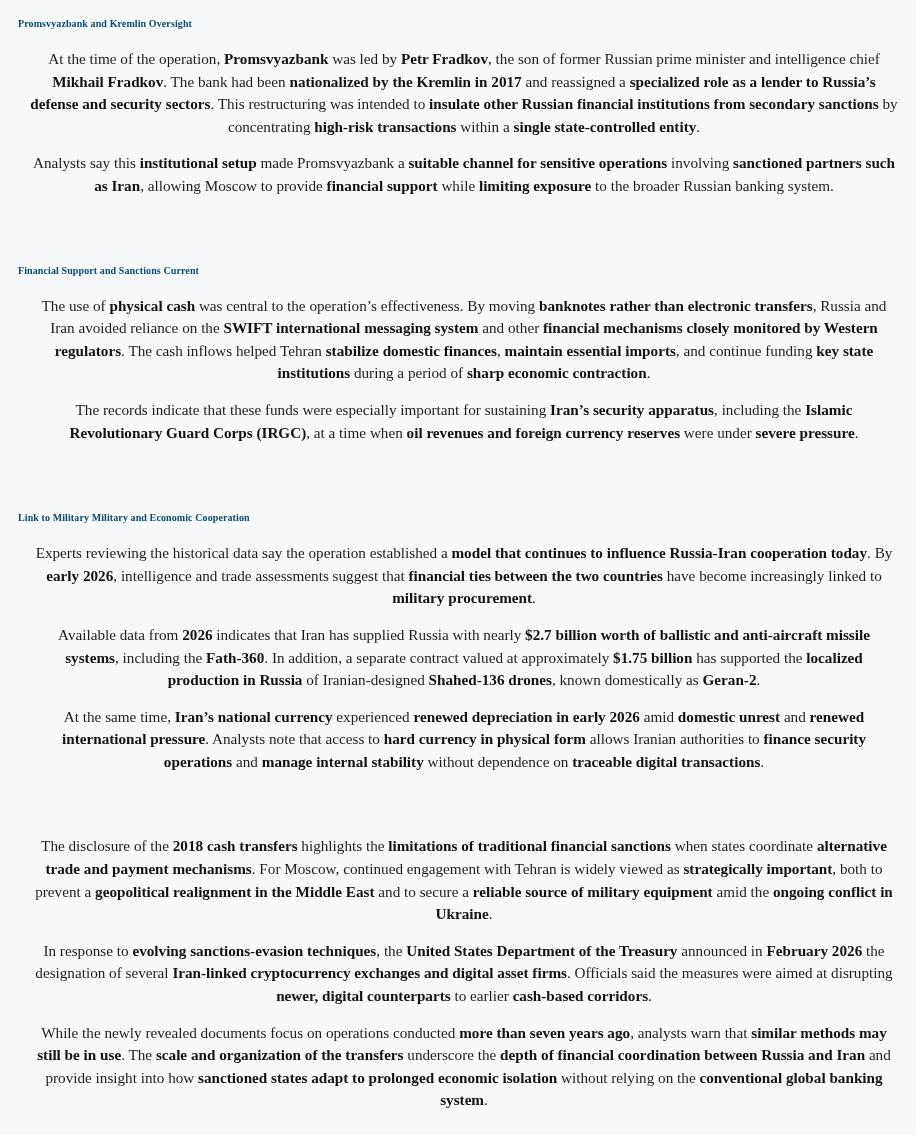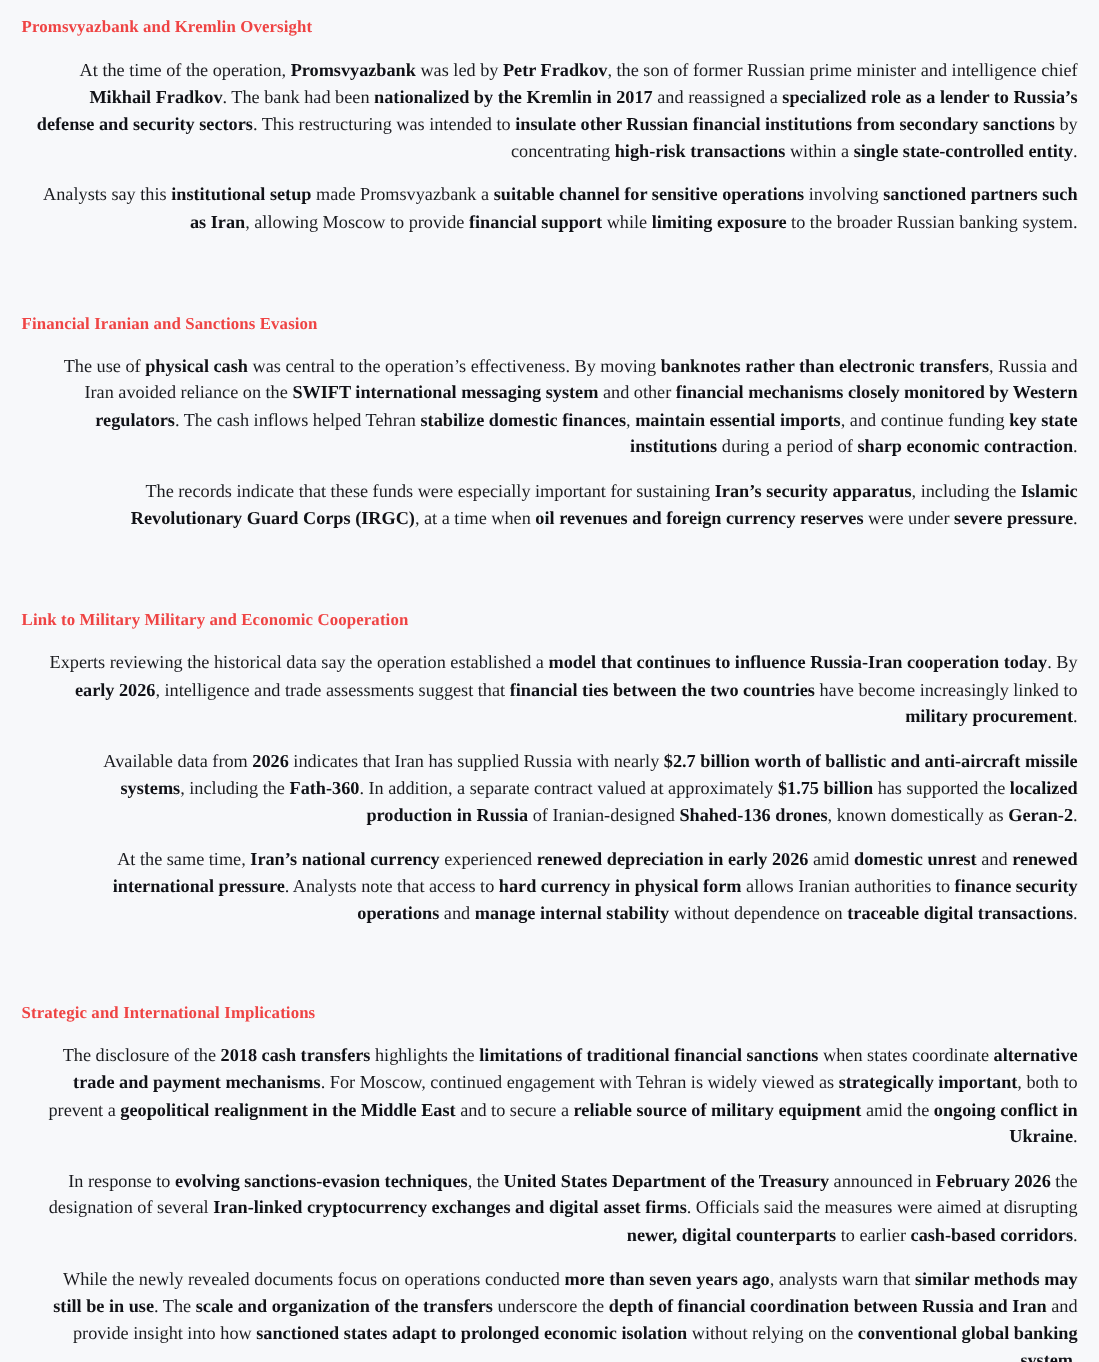--- a/index.html
+++ b/index.html
@@ -21,32 +21,32 @@
     background: #f7f8fa;
   }
   .section {
     margin: 0;
   }
   .section + .section {
     margin-top: 56px;
   }
   h2.section-heading {
     font-family: "Liberation Serif", "DejaVu Serif", serif;
-    font-size: 14px;
+    font-size: 10px;
     font-weight: bold;
     line-height: 20px;
     margin: 0 0 14px 0;
     letter-spacing: 0.1px;
-    color: #ef4444;
+    color: #0c4a6e;
   }
   p.para {
     font-size: 15.2px;
     line-height: 22.6px;
     margin: 0 0 14px 12px;
-    text-align: right;
+    text-align: center;
     color: #1b1c20;
   }
   p.para:last-child {
     margin-bottom: 0;
   }
   p.para b {
     font-weight: bold;
     color: #111217;
   }
   
@@ -58,30 +58,29 @@
 <body>
 
 <div class="page" data-name="document-page">
   <div id="sections-root" data-name="article-body">
       <section class="section" data-name="section-promsvyazbank-oversight">
         <h2 class="section-heading" data-name="section-heading">Promsvyazbank and Kremlin Oversight</h2>
         <p class="para" data-name="paragraph"><span data-name="body-text">At the time of the operation, </span><b data-name="emphasis-text">Promsvyazbank</b><span data-name="body-text"> was led by </span><b data-name="emphasis-text">Petr Fradkov</b><span data-name="body-text">, the son of former Russian prime minister and intelligence chief </span><b data-name="emphasis-text">Mikhail Fradkov</b><span data-name="body-text">. The bank had been </span><b data-name="emphasis-text">nationalized by the Kremlin in 2017</b><span data-name="body-text"> and reassigned a </span><b data-name="emphasis-text">specialized role as a lender to Russia’s defense and security sectors</b><span data-name="body-text">. This restructuring was intended to </span><b data-name="emphasis-text">insulate other Russian financial institutions from secondary sanctions</b><span data-name="body-text"> by concentrating </span><b data-name="emphasis-text">high-risk transactions</b><span data-name="body-text"> within a </span><b data-name="emphasis-text">single state-controlled entity</b><span data-name="body-text">.</span></p>
         <p class="para" data-name="paragraph"><span data-name="body-text">Analysts say this </span><b data-name="emphasis-text">institutional setup</b><span data-name="body-text"> made Promsvyazbank a </span><b data-name="emphasis-text">suitable channel for sensitive operations</b><span data-name="body-text"> involving </span><b data-name="emphasis-text">sanctioned partners such as Iran</b><span data-name="body-text">, allowing Moscow to provide </span><b data-name="emphasis-text">financial support</b><span data-name="body-text"> while </span><b data-name="emphasis-text">limiting exposure</b><span data-name="body-text"> to the broader Russian banking system.</span></p>
       </section>
       <section class="section" data-name="section-financial-support">
-        <h2 class="section-heading" data-name="section-heading">Financial Iranian and Sanctions Evasion</h2>
+        <h2 class="section-heading" data-name="section-heading">Financial Support and Sanctions Current</h2>
         <p class="para" data-name="paragraph"><span data-name="body-text">The use of </span><b data-name="emphasis-text">physical cash</b><span data-name="body-text"> was central to the operation’s effectiveness. By moving </span><b data-name="emphasis-text">banknotes rather than electronic transfers</b><span data-name="body-text">, Russia and Iran avoided reliance on the </span><b data-name="emphasis-text">SWIFT international messaging system</b><span data-name="body-text"> and other </span><b data-name="emphasis-text">financial mechanisms closely monitored by Western regulators</b><span data-name="body-text">. The cash inflows helped Tehran </span><b data-name="emphasis-text">stabilize domestic finances</b><span data-name="body-text">, </span><b data-name="emphasis-text">maintain essential imports</b><span data-name="body-text">, and continue funding </span><b data-name="emphasis-text">key state institutions</b><span data-name="body-text"> during a period of </span><b data-name="emphasis-text">sharp economic contraction</b><span data-name="body-text">.</span></p>
         <p class="para" data-name="paragraph"><span data-name="body-text">The records indicate that these funds were especially important for sustaining </span><b data-name="emphasis-text">Iran’s security apparatus</b><span data-name="body-text">, including the </span><b data-name="emphasis-text">Islamic Revolutionary Guard Corps (IRGC)</b><span data-name="body-text">, at a time when </span><b data-name="emphasis-text">oil revenues and foreign currency reserves</b><span data-name="body-text"> were under </span><b data-name="emphasis-text">severe pressure</b><span data-name="body-text">.</span></p>
       </section>
       <section class="section" data-name="section-military-cooperation">
         <h2 class="section-heading" data-name="section-heading">Link to Military Military and Economic Cooperation</h2>
         <p class="para" data-name="paragraph"><span data-name="body-text">Experts reviewing the historical data say the operation established a </span><b data-name="emphasis-text">model that continues to influence Russia-Iran cooperation today</b><span data-name="body-text">. By </span><b data-name="emphasis-text">early 2026</b><span data-name="body-text">, intelligence and trade assessments suggest that </span><b data-name="emphasis-text">financial ties between the two countries</b><span data-name="body-text"> have become increasingly linked to </span><b data-name="emphasis-text">military procurement</b><span data-name="body-text">.</span></p>
         <p class="para" data-name="paragraph"><span data-name="body-text">Available data from </span><b data-name="emphasis-text">2026</b><span data-name="body-text"> indicates that Iran has supplied Russia with nearly </span><b data-name="emphasis-text">$2.7 billion worth of ballistic and anti-aircraft missile systems</b><span data-name="body-text">, including the </span><b data-name="emphasis-text">Fath-360</b><span data-name="body-text">. In addition, a separate contract valued at approximately </span><b data-name="emphasis-text">$1.75 billion</b><span data-name="body-text"> has supported the </span><b data-name="emphasis-text">localized production in Russia</b><span data-name="body-text"> of Iranian-designed </span><b data-name="emphasis-text">Shahed-136 drones</b><span data-name="body-text">, known domestically as </span><b data-name="emphasis-text">Geran-2</b><span data-name="body-text">.</span></p>
         <p class="para" data-name="paragraph"><span data-name="body-text">At the same time, </span><b data-name="emphasis-text">Iran’s national currency</b><span data-name="body-text"> experienced </span><b data-name="emphasis-text">renewed depreciation in early 2026</b><span data-name="body-text"> amid </span><b data-name="emphasis-text">domestic unrest</b><span data-name="body-text"> and </span><b data-name="emphasis-text">renewed international pressure</b><span data-name="body-text">. Analysts note that access to </span><b data-name="emphasis-text">hard currency in physical form</b><span data-name="body-text"> allows Iranian authorities to </span><b data-name="emphasis-text">finance security operations</b><span data-name="body-text"> and </span><b data-name="emphasis-text">manage internal stability</b><span data-name="body-text"> without dependence on </span><b data-name="emphasis-text">traceable digital transactions</b><span data-name="body-text">.</span></p>
       </section>
       <section class="section" data-name="section-strategic-implications">
-        <h2 class="section-heading" data-name="section-heading">Strategic and International Implications</h2>
         <p class="para" data-name="paragraph"><span data-name="body-text">The disclosure of the </span><b data-name="emphasis-text">2018 cash transfers</b><span data-name="body-text"> highlights the </span><b data-name="emphasis-text">limitations of traditional financial sanctions</b><span data-name="body-text"> when states coordinate </span><b data-name="emphasis-text">alternative trade and payment mechanisms</b><span data-name="body-text">. For Moscow, continued engagement with Tehran is widely viewed as </span><b data-name="emphasis-text">strategically important</b><span data-name="body-text">, both to prevent a </span><b data-name="emphasis-text">geopolitical realignment in the Middle East</b><span data-name="body-text"> and to secure a </span><b data-name="emphasis-text">reliable source of military equipment</b><span data-name="body-text"> amid the </span><b data-name="emphasis-text">ongoing conflict in Ukraine</b><span data-name="body-text">.</span></p>
         <p class="para" data-name="paragraph"><span data-name="body-text">In response to </span><b data-name="emphasis-text">evolving sanctions-evasion techniques</b><span data-name="body-text">, the </span><b data-name="emphasis-text">United States Department of the Treasury</b><span data-name="body-text"> announced in </span><b data-name="emphasis-text">February 2026</b><span data-name="body-text"> the designation of several </span><b data-name="emphasis-text">Iran-linked cryptocurrency exchanges and digital asset firms</b><span data-name="body-text">. Officials said the measures were aimed at disrupting </span><b data-name="emphasis-text">newer, digital counterparts</b><span data-name="body-text"> to earlier </span><b data-name="emphasis-text">cash-based corridors</b><span data-name="body-text">.</span></p>
         <p class="para" data-name="paragraph"><span data-name="body-text">While the newly revealed documents focus on operations conducted </span><b data-name="emphasis-text">more than seven years ago</b><span data-name="body-text">, analysts warn that </span><b data-name="emphasis-text">similar methods may still be in use</b><span data-name="body-text">. The </span><b data-name="emphasis-text">scale and organization of the transfers</b><span data-name="body-text"> underscore the </span><b data-name="emphasis-text">depth of financial coordination between Russia and Iran</b><span data-name="body-text"> and provide insight into how </span><b data-name="emphasis-text">sanctioned states adapt to prolonged economic isolation</b><span data-name="body-text"> without relying on the </span><b data-name="emphasis-text">conventional global banking system</b><span data-name="body-text">.</span></p>
       </section>
     </div>
 </div>
 
 </body></html>

